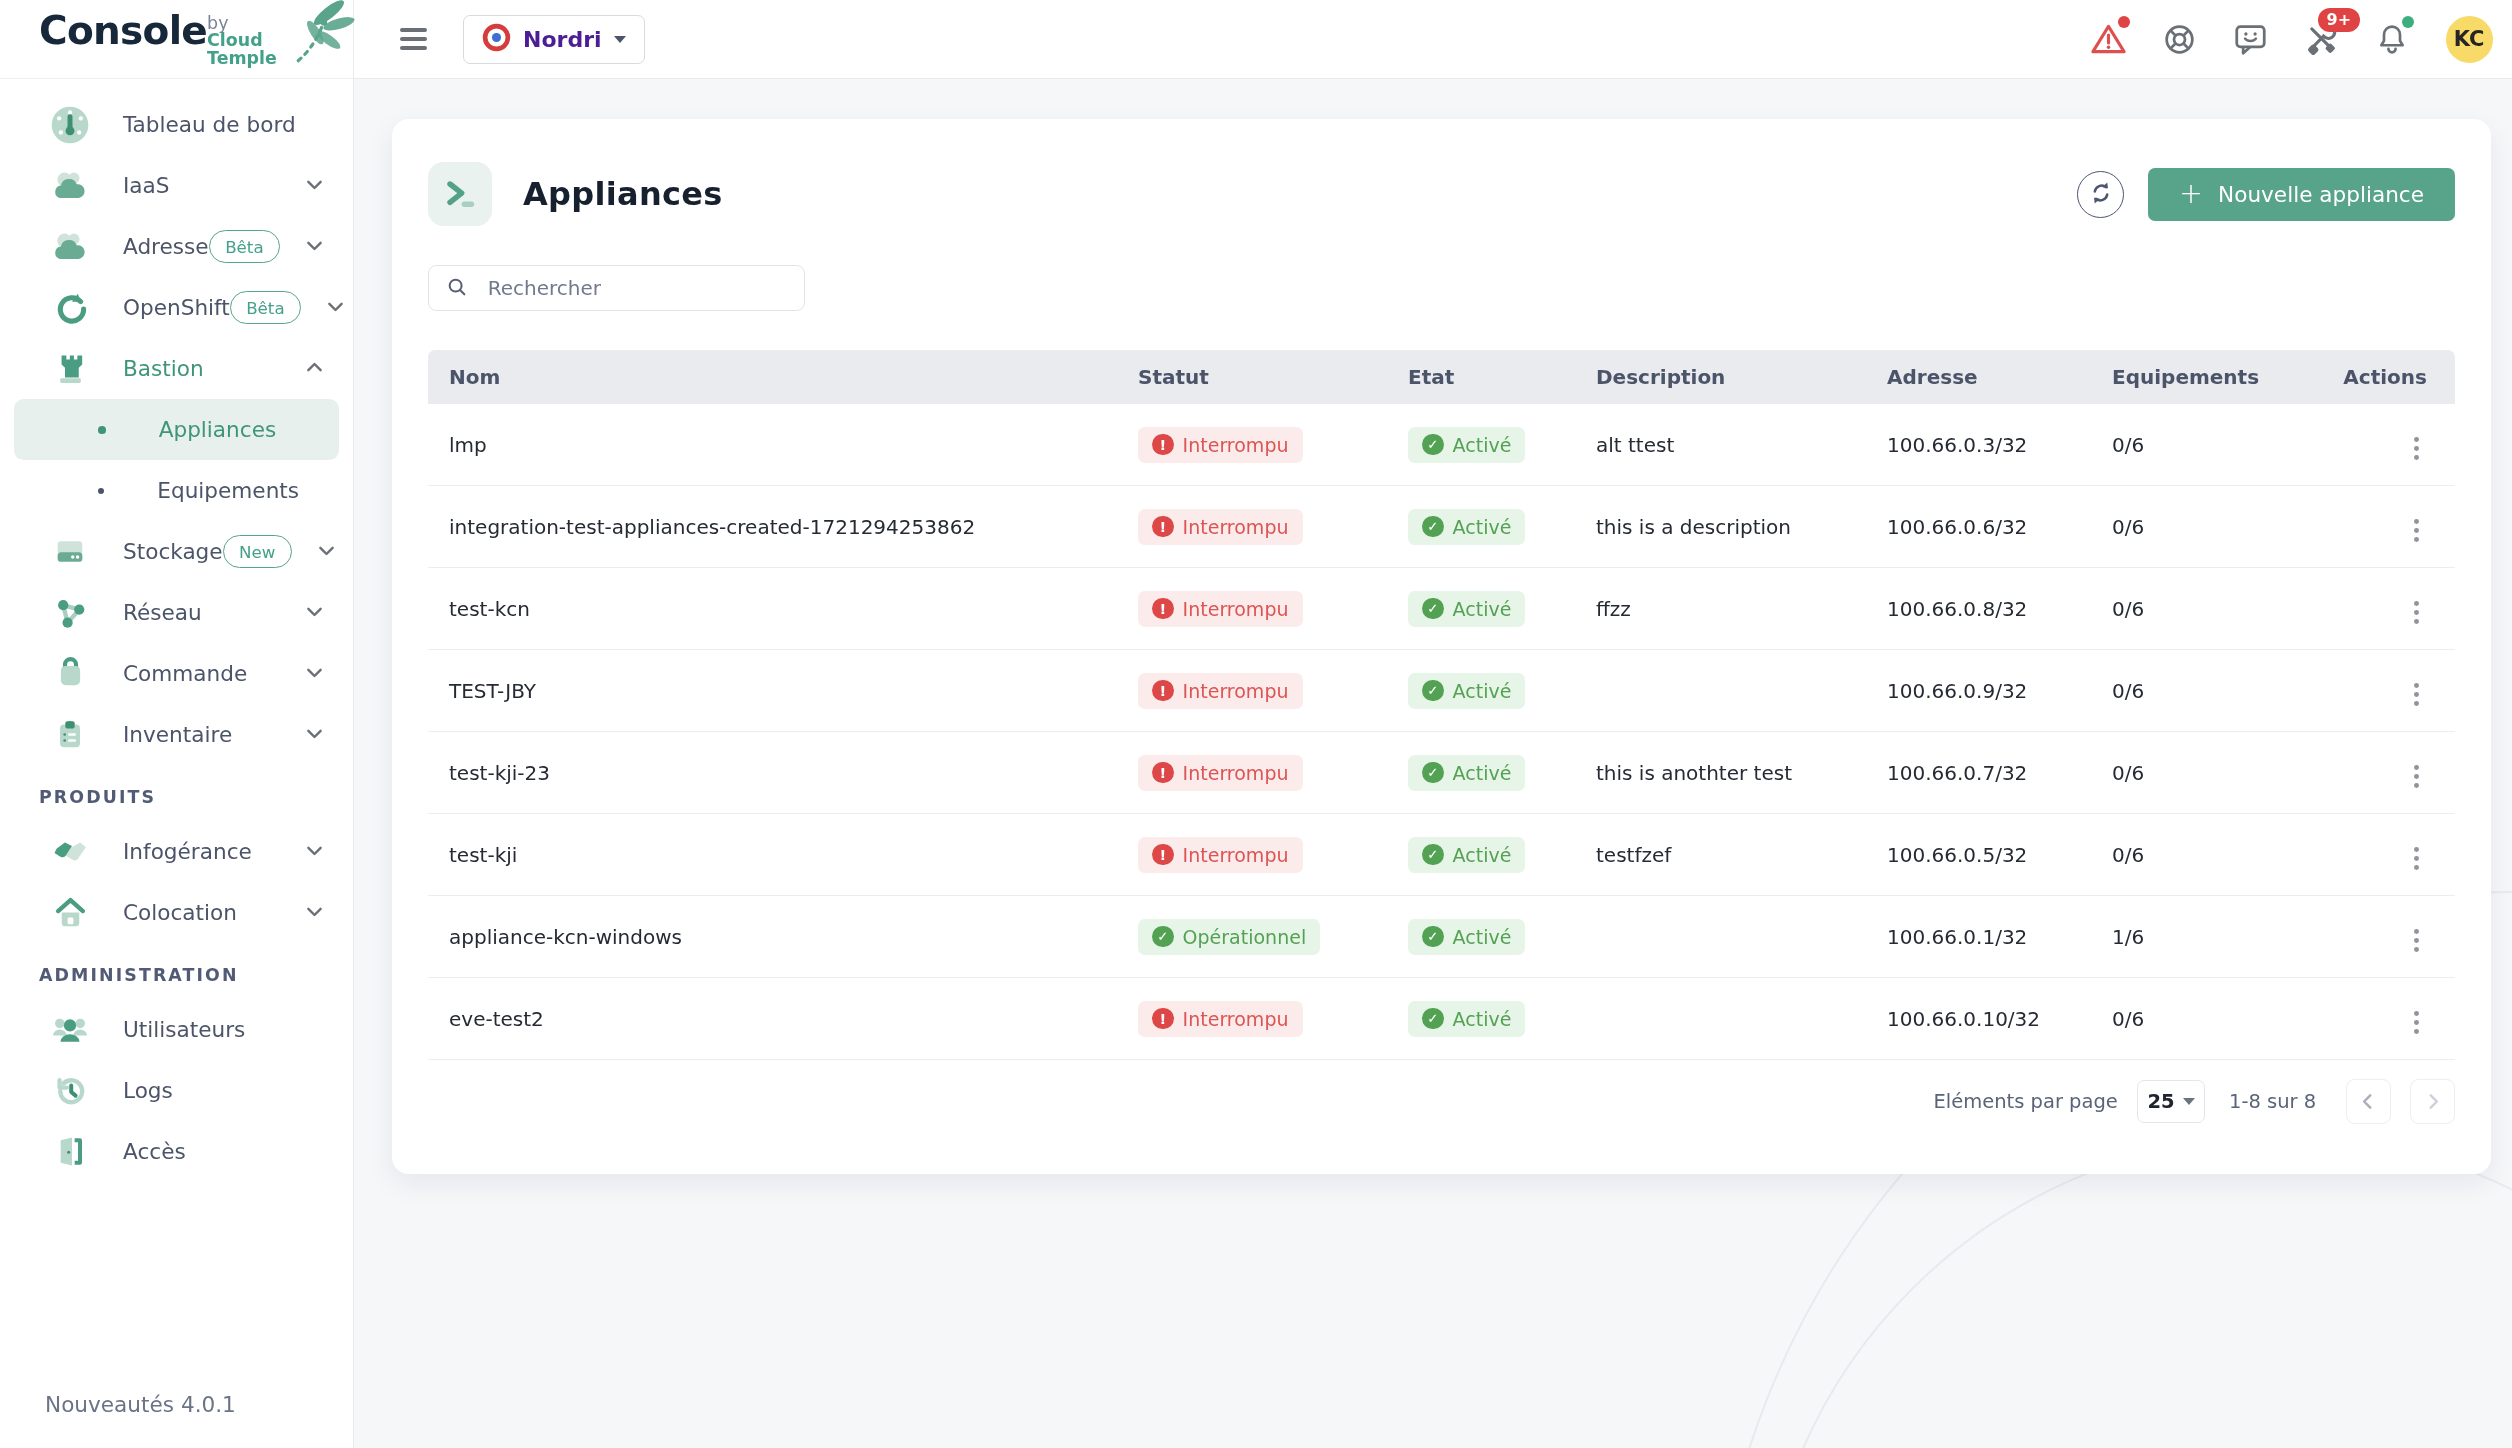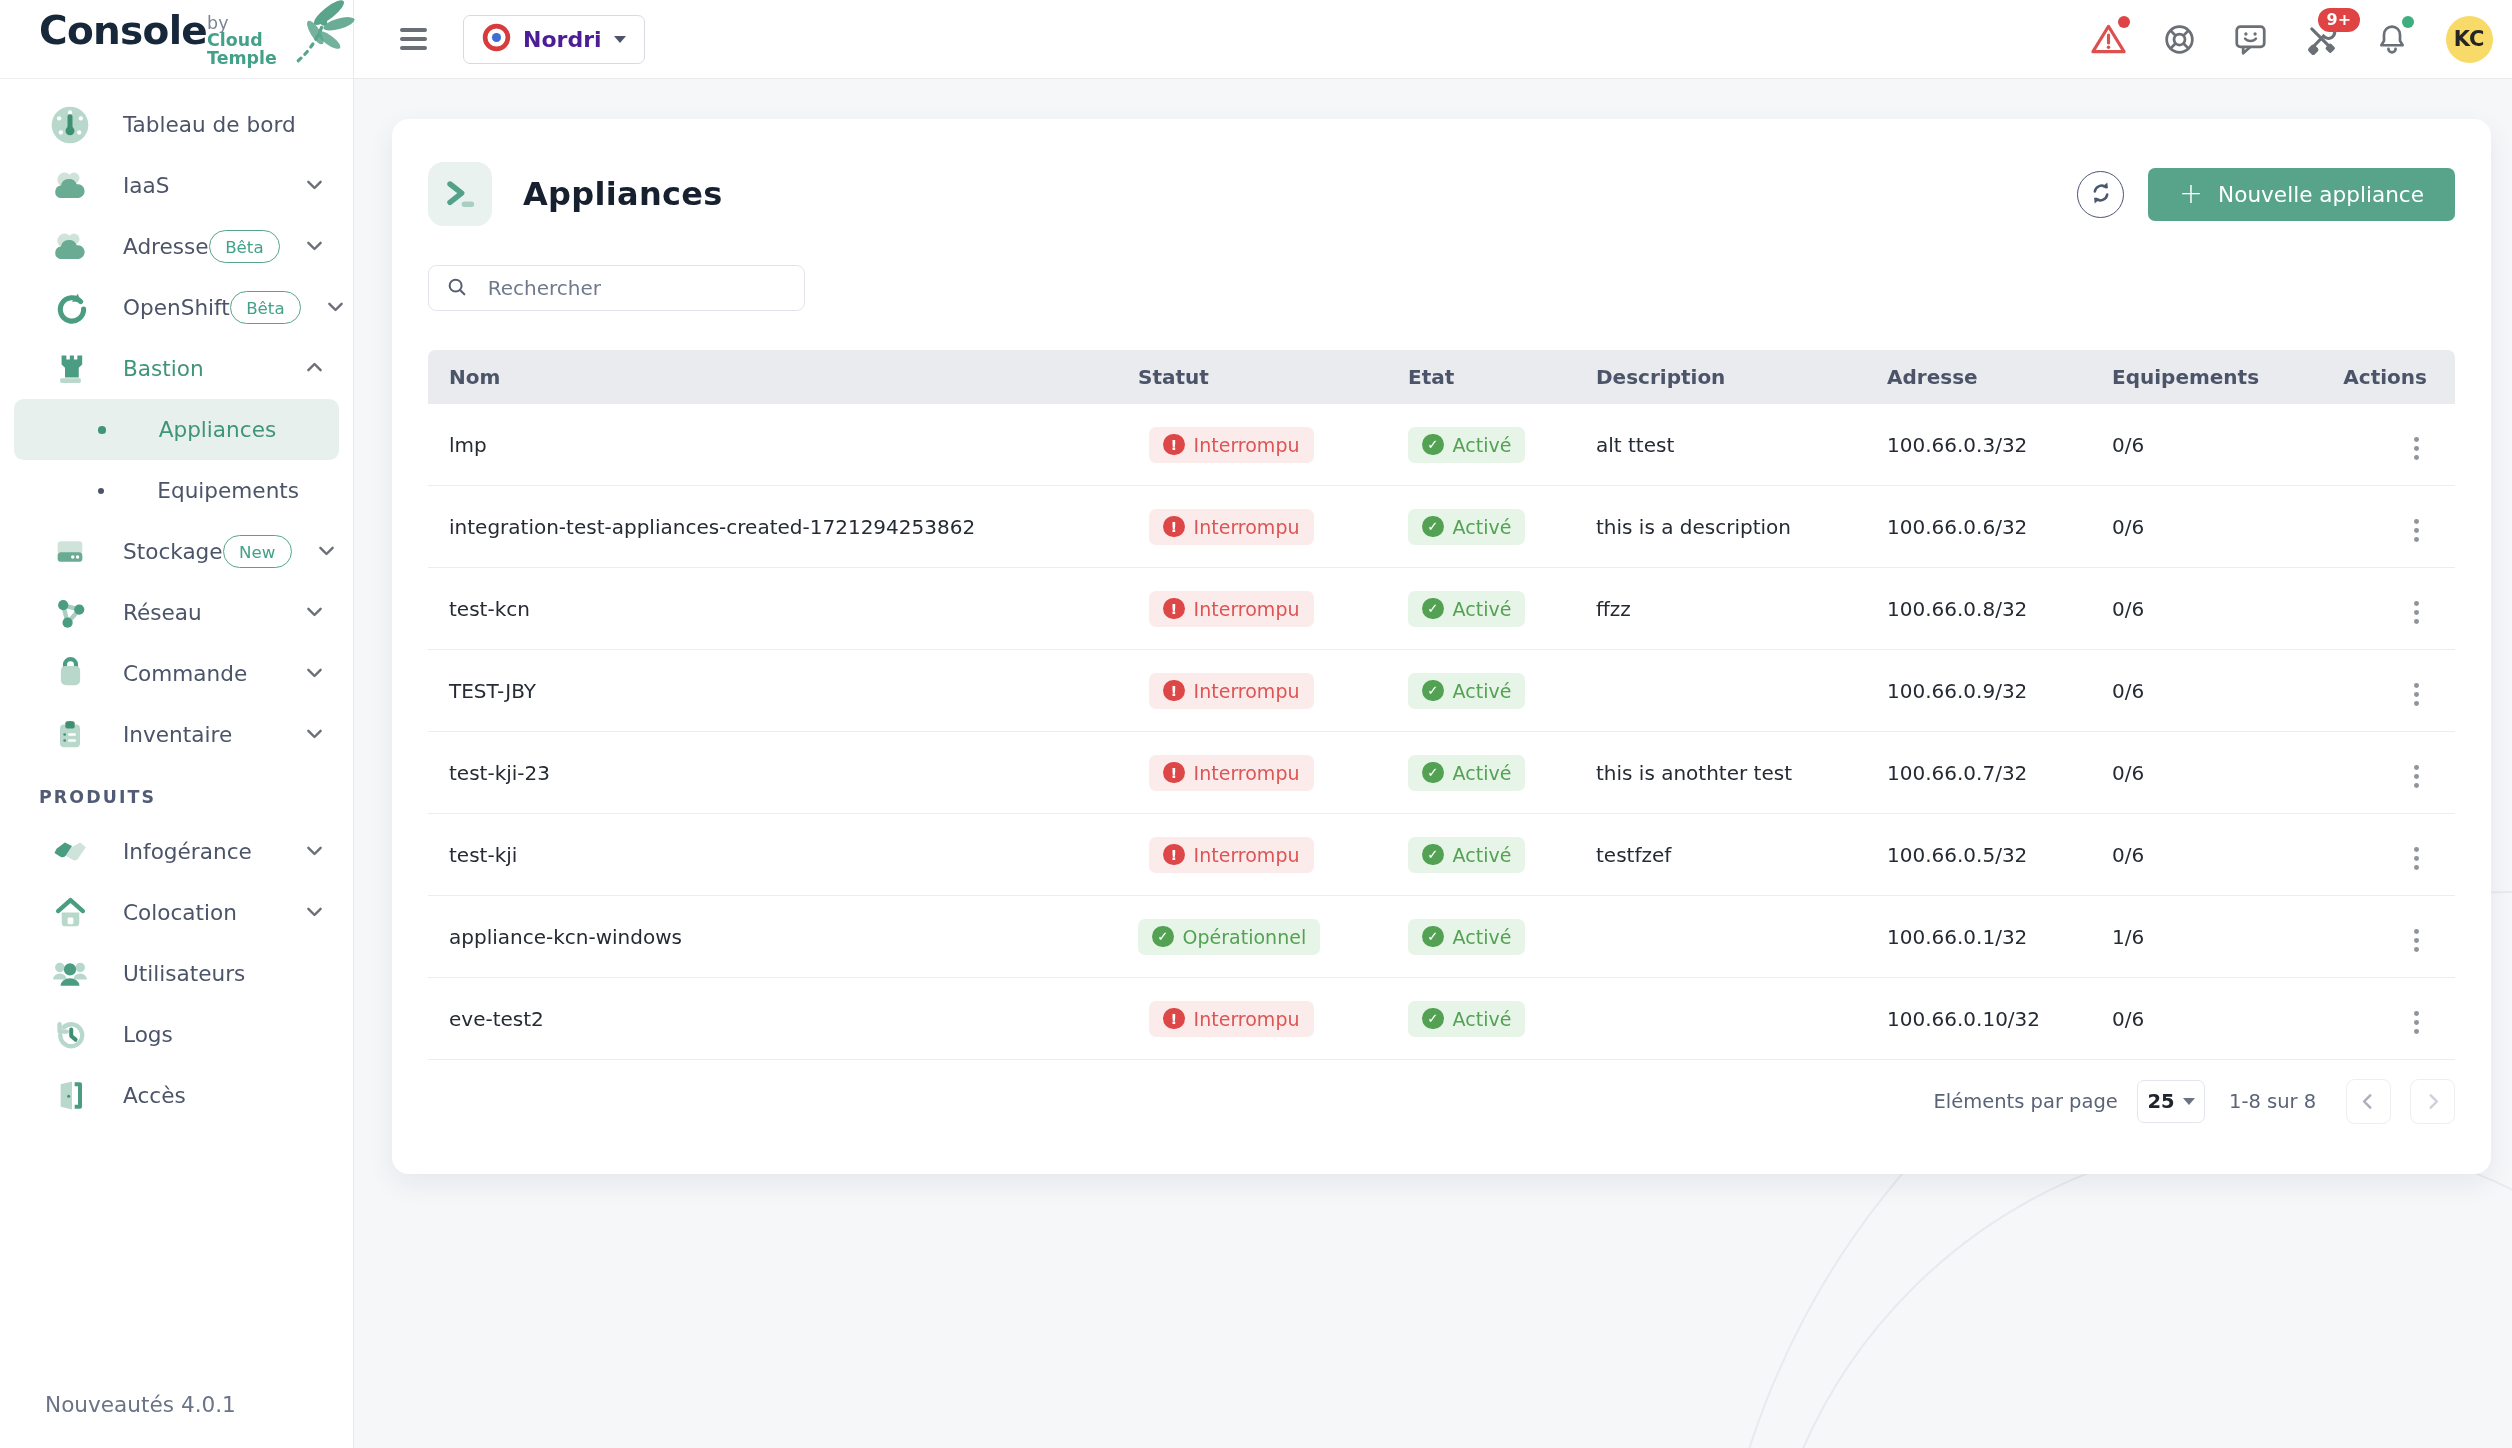--- a/index.html
+++ b/index.html
@@ -132,21 +132,21 @@
   .trow { height:82px; border-bottom:0.7px solid #ededf0; font-size:20px; }
   .td-nom, .td-desc, .td-addr, .td-equip { color:#252a33; }
   .badge {
     display:inline-flex; align-items:center; gap:9px; border-radius:7px;
     padding:7px 14px; font-size:19px; font-weight:500;
   }
   .badge .badge-dot {
     width:21.6px; height:21.6px; border-radius:50%; color:#fff;
     display:flex; align-items:center; justify-content:center; flex:none;
   }
-  .badge[data-status="error"] { background:#fcebeb; color:#dd5454;margin-left:11px; }
+  .badge[data-status="error"] { background:#fcebeb; color:#dd5454; }
   .badge[data-status="error"] .badge-dot { background:#dd4747; }
   .badge[data-status="error"] .badge-dot::before { content:"!"; font-size:14.7px; font-weight:bold; }
   .badge[data-status="ok"] { background:#e7f4e8; color:#53a253; }
   .badge[data-status="ok"] .badge-dot { background:#53a253; }
   .badge[data-status="ok"] .badge-dot::before { content:"✓"; font-size:13.3px; font-weight:bold; }
   .kebab { display:inline-flex; flex-direction:column; gap:4.2px; padding:5.6px 8.4px; cursor:pointer; }
   .kebab i { width:4.9px; height:4.9px; border-radius:50%; background:#90959d; }
 
   
   .pagination {
@@ -360,20 +360,21 @@
           <path d="M12 24 h24 v14 a5 5 0 0 1-5 5 h-14 a5 5 0 0 1-5-5 z" fill="#b9d8cc"></path>
           <rect x="20" y="31" width="8" height="9" rx="2" fill="#fff"></rect>
         </svg>
       </span>
       <span class="s-label">Colocation</span>
       <span class="chev"><svg width="21" height="21" viewBox="0 0 24 24">
             <path d="M5 9 l7 7 7-7" stroke="#6b7077" stroke-width="2.8" fill="none" stroke-linecap="round" stroke-linejoin="round"></path>
           </svg></span>
     </div>
 
+    <div class="side-title gap">ADMINISTRATION</div>
 
     <div class="side-item">
       <span class="s-icon">
         <svg width="38" height="31" viewBox="0 0 56 44">
           <circle cx="13" cy="13" r="7" fill="#b9d8cc"></circle>
             <path d="M3 31 a10 9 0 0 1 20 0 z" fill="#b9d8cc"></path>
           <circle cx="43" cy="13" r="7" fill="#b9d8cc"></circle>
             <path d="M33 31 a10 9 0 0 1 20 0 z" fill="#b9d8cc"></path>
           <circle cx="28" cy="16" r="9" fill="#4a9d82"></circle>
             <path d="M14 40 a14 11 0 0 1 28 0 z" fill="#4a9d82"></path>

